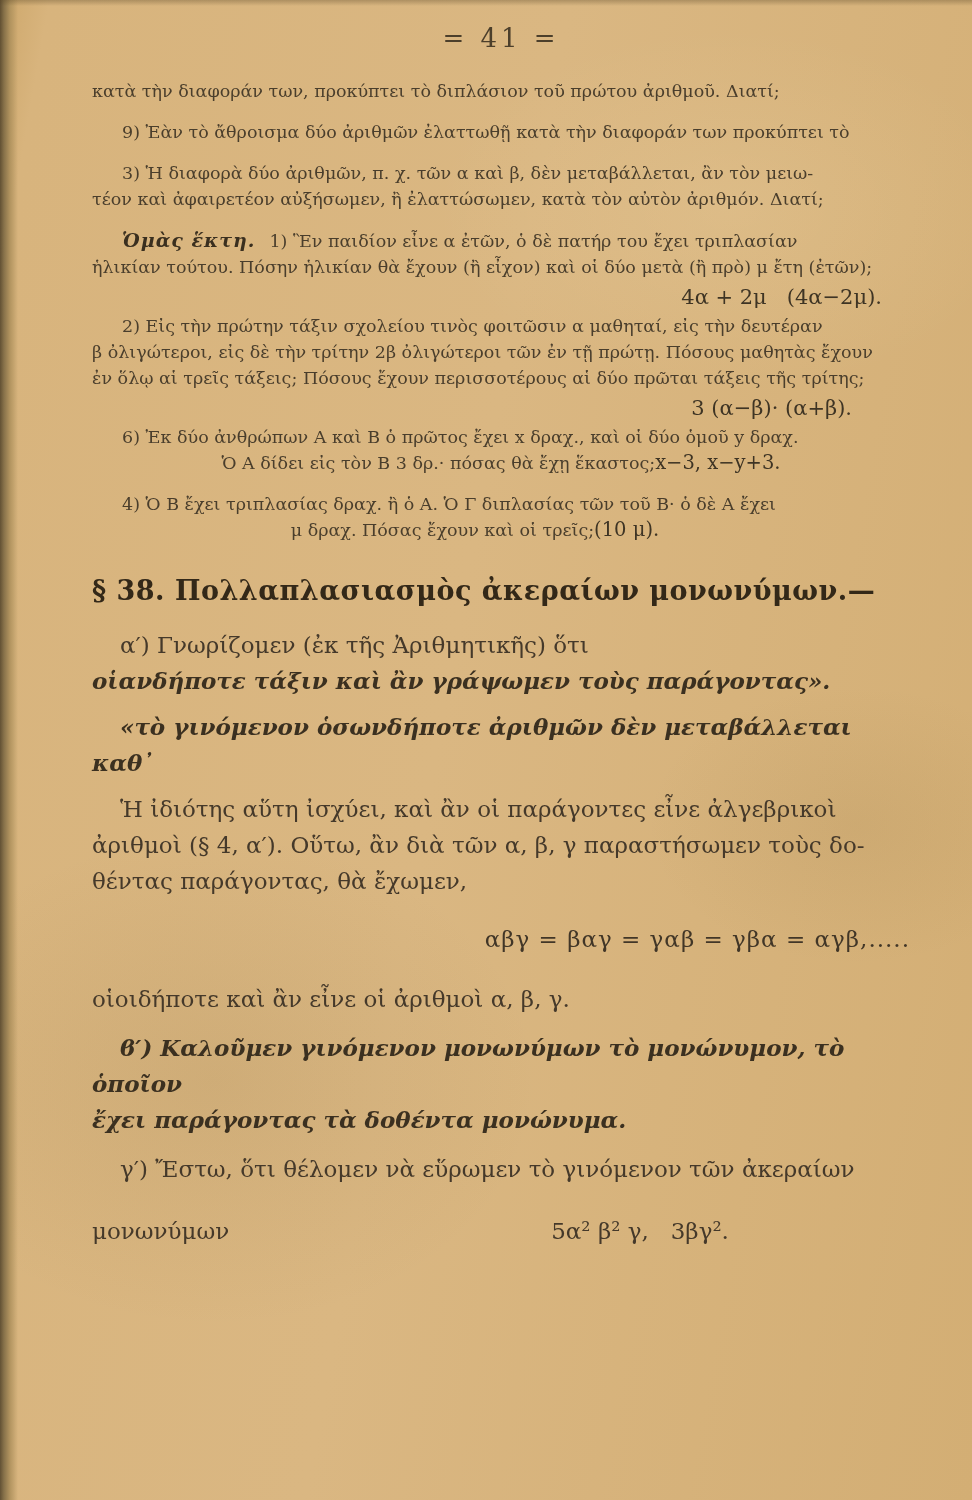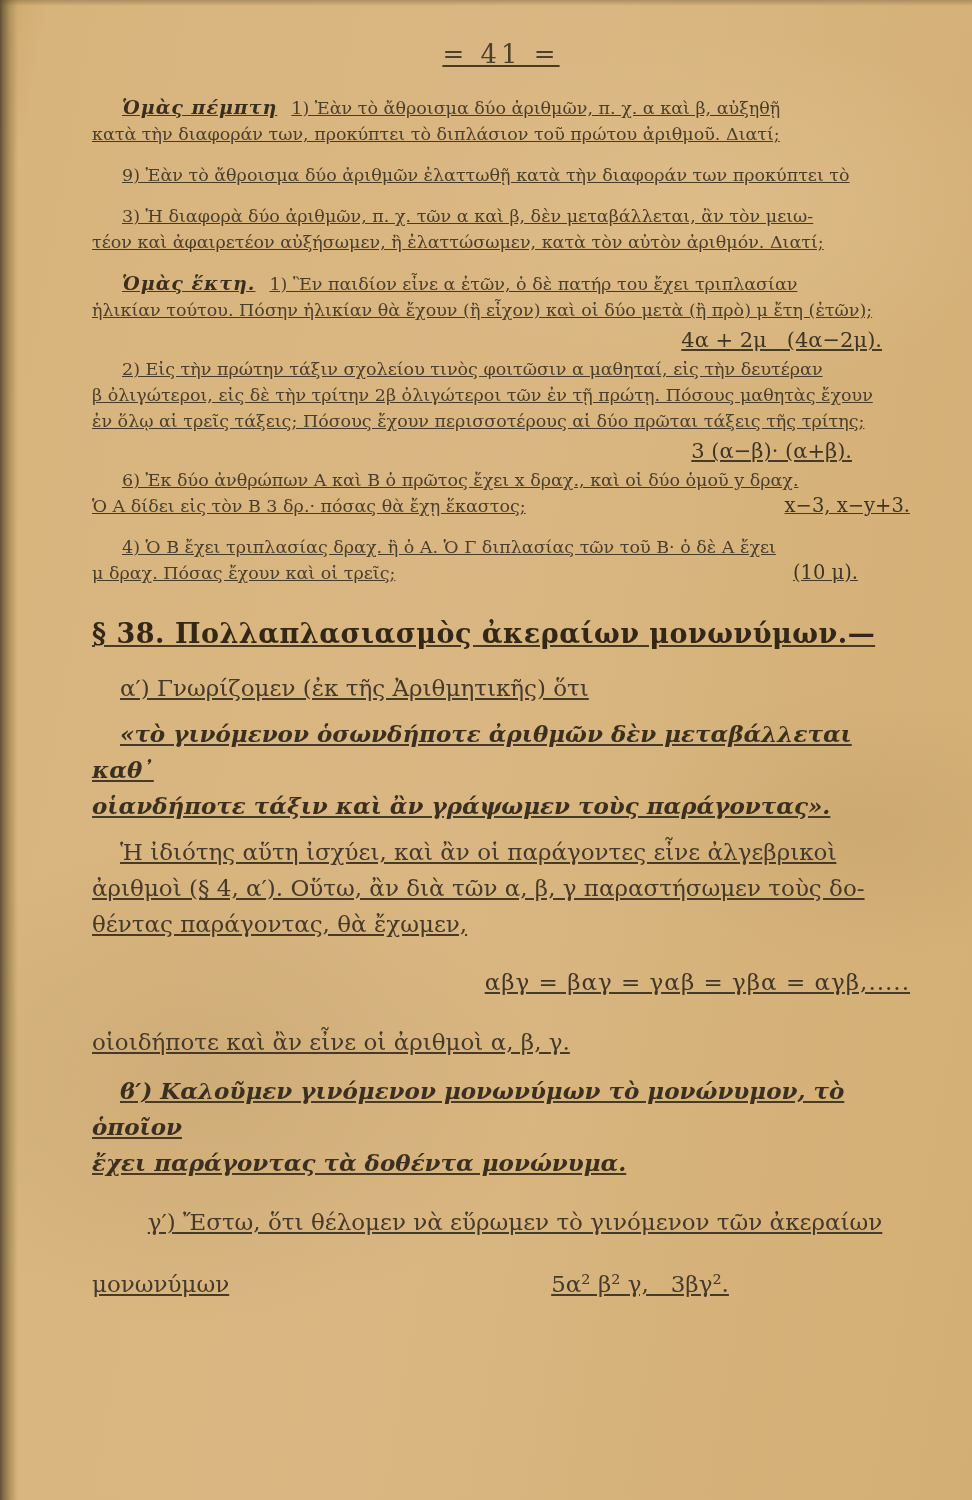--- a/index.html
+++ b/index.html
@@ -16,40 +16,40 @@
   }
   .edge-left {
     position:absolute; left:0; top:0; bottom:0; width:18px;
     background:linear-gradient(90deg,#55462c 0%,#7e6a44 22%,#ad905c 55%,rgba(190,160,105,0) 100%);
     opacity:.9;
   }
   .edge-top {
     position:absolute; left:0; right:0; top:0; height:6px;
     background:linear-gradient(180deg,rgba(90,72,40,.35),rgba(90,72,40,0));
   }
-  .content { position:relative; padding:38px 62px 0 92px;text-decoration:underline; }
+  .content { position:relative; padding:22px 62px 0 92px; }
 
   .pagenum { text-align:center; font-size:26px; line-height:32px; letter-spacing:4px;
              color:#4c3f2b; margin-bottom:24px; }
 
   .eqs { margin-left:30px; font-size:21px; color:#413627; }
   .eq  { line-height:42px; white-space:pre; }
   .eq .lab { display:inline-block; width:52px; }
 
   .small { font-size:17.5px; line-height:26px; color:#4a3e2c; }
   .indent { text-indent:30px; }
   .mt { margin-top:15px; }
   .mt-lg { margin-top:18px; }
   .grp-head { font-weight:bold; font-style:italic; font-size:19px; letter-spacing:1px;
               color:#3a2f1f; padding-right:14px; }
   .answer { text-align:right; font-size:21px; line-height:27px; white-space:pre;
             color:#3e3424; margin-top:4px; margin-bottom:2px; }
   .answer.pad1 { padding-right:28px; }
   .answer.pad2 { padding-right:58px; }
-  .split { display:flex; justify-content:space-between; align-items:baseline; }
+  .split { display:flex; justify-content:center; align-items:baseline; }
   .split .ansinline { font-size:19.5px; white-space:pre; color:#3e3424; }
 
   .sec-heading { margin-top:30px; font-size:27px; line-height:36px; font-weight:bold;
                  color:#332818; letter-spacing:.5px; }
   .big { font-size:23px; line-height:36px; color:#45392a; }
   .big-indent { text-indent:28px; }
   .quote { font-weight:bold; font-style:italic; color:#3b3020; }
   .center-formula { text-align:right; font-size:23px; line-height:36px; letter-spacing:1px;
                     margin-top:22px; margin-bottom:24px; color:#413627; }
   .final-line { display:flex; margin-top:26px; }
@@ -61,21 +61,20 @@
 <div class="page">
   <div class="edge-left"></div>
   <div class="edge-top"></div>
 
   <div class="content">
 
     <div class="pagenum">= 41 =</div>
 
 
     <div class="small mt-lg">
-      <div class="indent"><span class="grp-head">Ὁμὰς πέμπτη</span><span>1) Ἐὰν τὸ ἄθροισμα δύο ἀριθμῶν, π. χ. α καὶ β, αὐξηθῇ</span></div>
       <div>κατὰ τὴν διαφοράν των, προκύπτει τὸ διπλάσιον τοῦ πρώτου ἀριθμοῦ. Διατί;</div>
       <div class="indent mt">9) Ἐὰν τὸ ἄθροισμα δύο ἀριθμῶν ἐλαττωθῇ κατὰ τὴν διαφοράν των προκύπτει τὸ</div>
       <div class="indent mt">3) Ἡ διαφορὰ δύο ἀριθμῶν, π. χ. τῶν α καὶ β, δὲν μεταβάλλεται, ἂν τὸν μειω-</div>
       <div>τέον καὶ ἀφαιρετέον αὐξήσωμεν, ἢ ἐλαττώσωμεν, κατὰ τὸν αὐτὸν ἀριθμόν. Διατί;</div>
     </div>
 
     <div class="small mt">
       <div class="indent"><span class="grp-head">Ὁμὰς ἕκτη.</span><span>1) Ἓν παιδίον εἶνε α ἐτῶν, ὁ δὲ πατήρ του ἔχει τριπλασίαν</span></div>
       <div>ἡλικίαν τούτου. Πόσην ἡλικίαν θὰ ἔχουν (ἢ εἶχον) καὶ οἱ δύο μετὰ (ἢ πρὸ) μ ἔτη (ἐτῶν);</div>
       <div class="answer pad1">4α + 2μ   (4α−2μ).</div>
@@ -93,35 +92,35 @@
         <span>μ δραχ. Πόσας ἔχουν καὶ οἱ τρεῖς;</span>
         <span class="ansinline" style="padding-right:52px;">(10 μ).</span>
       </div>
     </div>
 
     <div>
       <div class="sec-heading">§ 38. Πολλαπλασιασμὸς ἀκεραίων μονωνύμων.—</div>
 
       <div class="big big-indent mt-lg">α′) Γνωρίζομεν (ἐκ τῆς Ἀριθμητικῆς) ὅτι</div>
 
+      <div class="big quote">οἱανδήποτε τάξιν καὶ ἂν γράψωμεν τοὺς παράγοντας».</div>
       <div class="big quote big-indent" style="margin-top:10px;">«τὸ γινόμενον ὁσωνδήποτε ἀριθμῶν δὲν μεταβάλλεται καθ᾽</div>
-      <div class="big quote">οἱανδήποτε τάξιν καὶ ἂν γράψωμεν τοὺς παράγοντας».</div>
 
       <div class="big big-indent" style="margin-top:10px;">Ἡ ἰδιότης αὕτη ἰσχύει, καὶ ἂν οἱ παράγοντες εἶνε ἀλγεβρικοὶ</div>
       <div class="big">ἀριθμοὶ (§ 4, α′). Οὕτω, ἂν διὰ τῶν α, β, γ παραστήσωμεν τοὺς δο-</div>
       <div class="big">θέντας παράγοντας, θὰ ἔχωμεν,</div>
 
       <div class="center-formula">αβγ = βαγ = γαβ = γβα = αγβ,.....</div>
 
       <div class="big">οἱοιδήποτε καὶ ἂν εἶνε οἱ ἀριθμοὶ α, β, γ.</div>
 
       <div class="big quote big-indent" style="margin-top:13px;">ϐ′) Καλοῦμεν γινόμενον μονωνύμων τὸ μονώνυμον, τὸ ὁποῖον</div>
       <div class="big quote">ἔχει παράγοντας τὰ δοθέντα μονώνυμα.</div>
 
-      <div class="big big-indent" style="margin-top:23px;text-align:center;">γ′) Ἔστω, ὅτι θέλομεν νὰ εὕρωμεν τὸ γινόμενον τῶν ἀκεραίων</div>
+      <div class="big big-indent" style="margin-top:13px;">γ′) Ἔστω, ὅτι θέλομεν νὰ εὕρωμεν τὸ γινόμενον τῶν ἀκεραίων</div>
 
       <div class="big final-line">
         <span>μονωνύμων</span>
         <span class="formula">5α² β² γ,   3βγ².</span>
       </div>
     </div>
 
   </div>
 </div>
 

